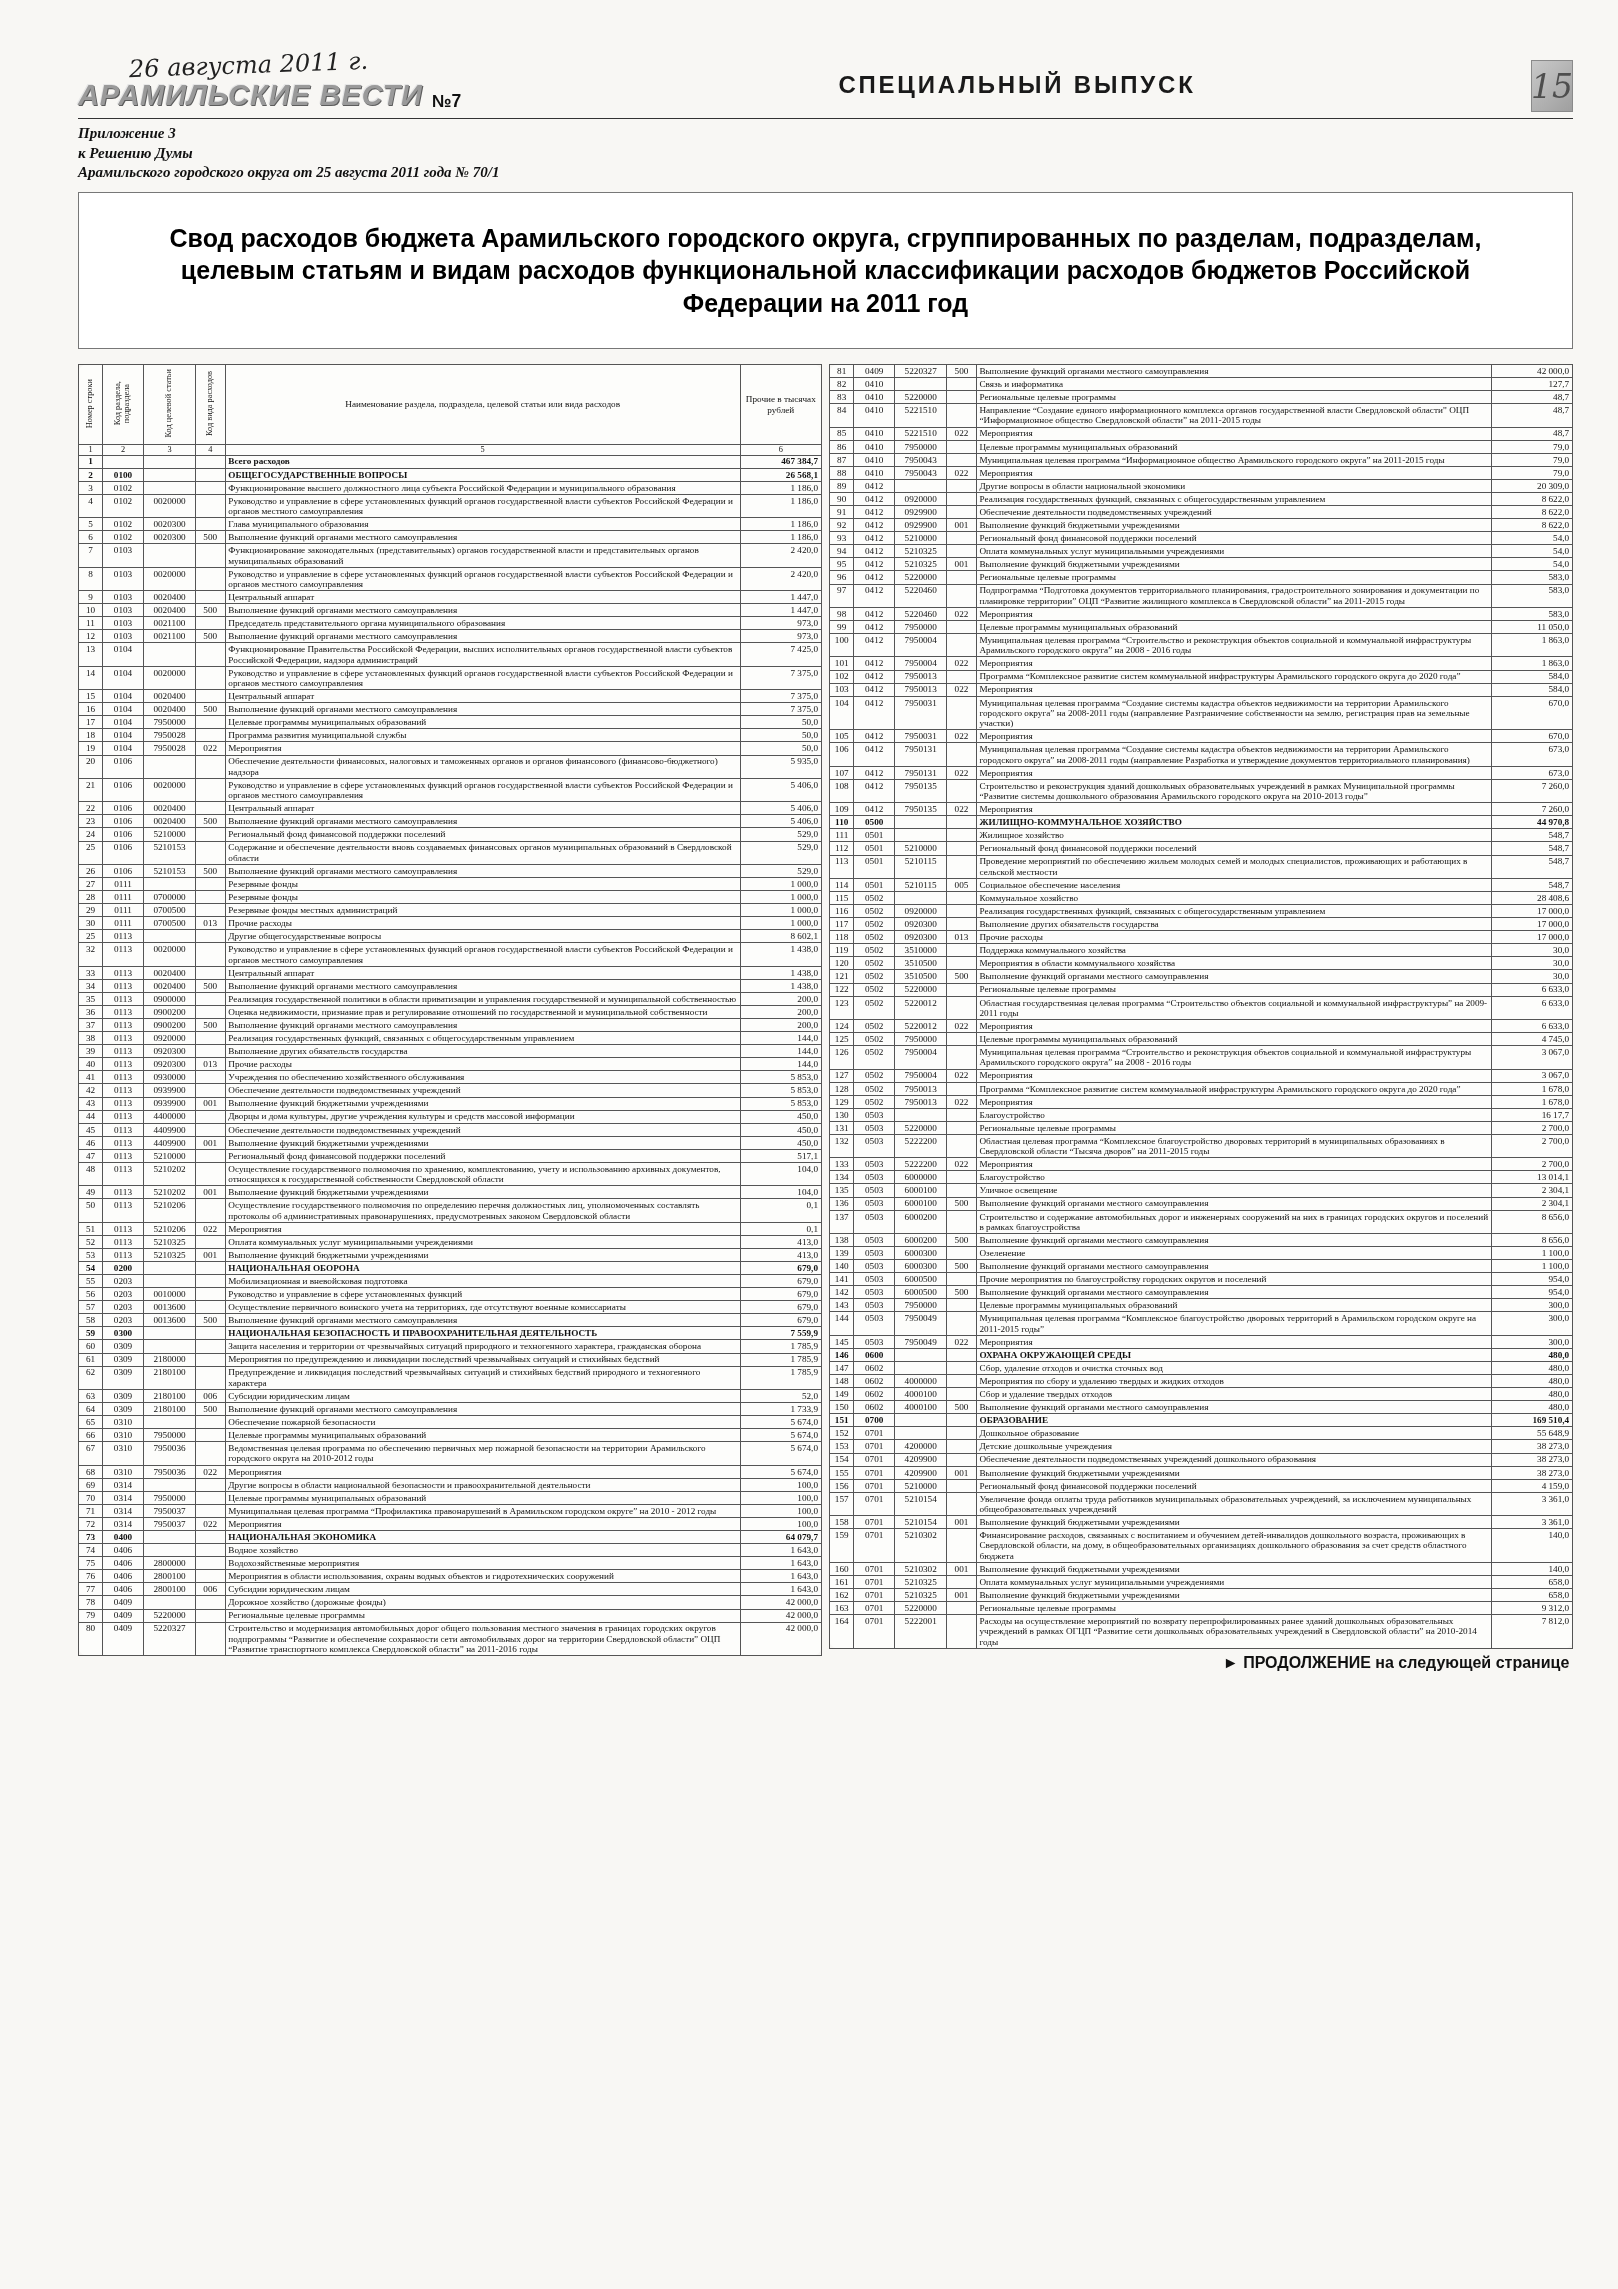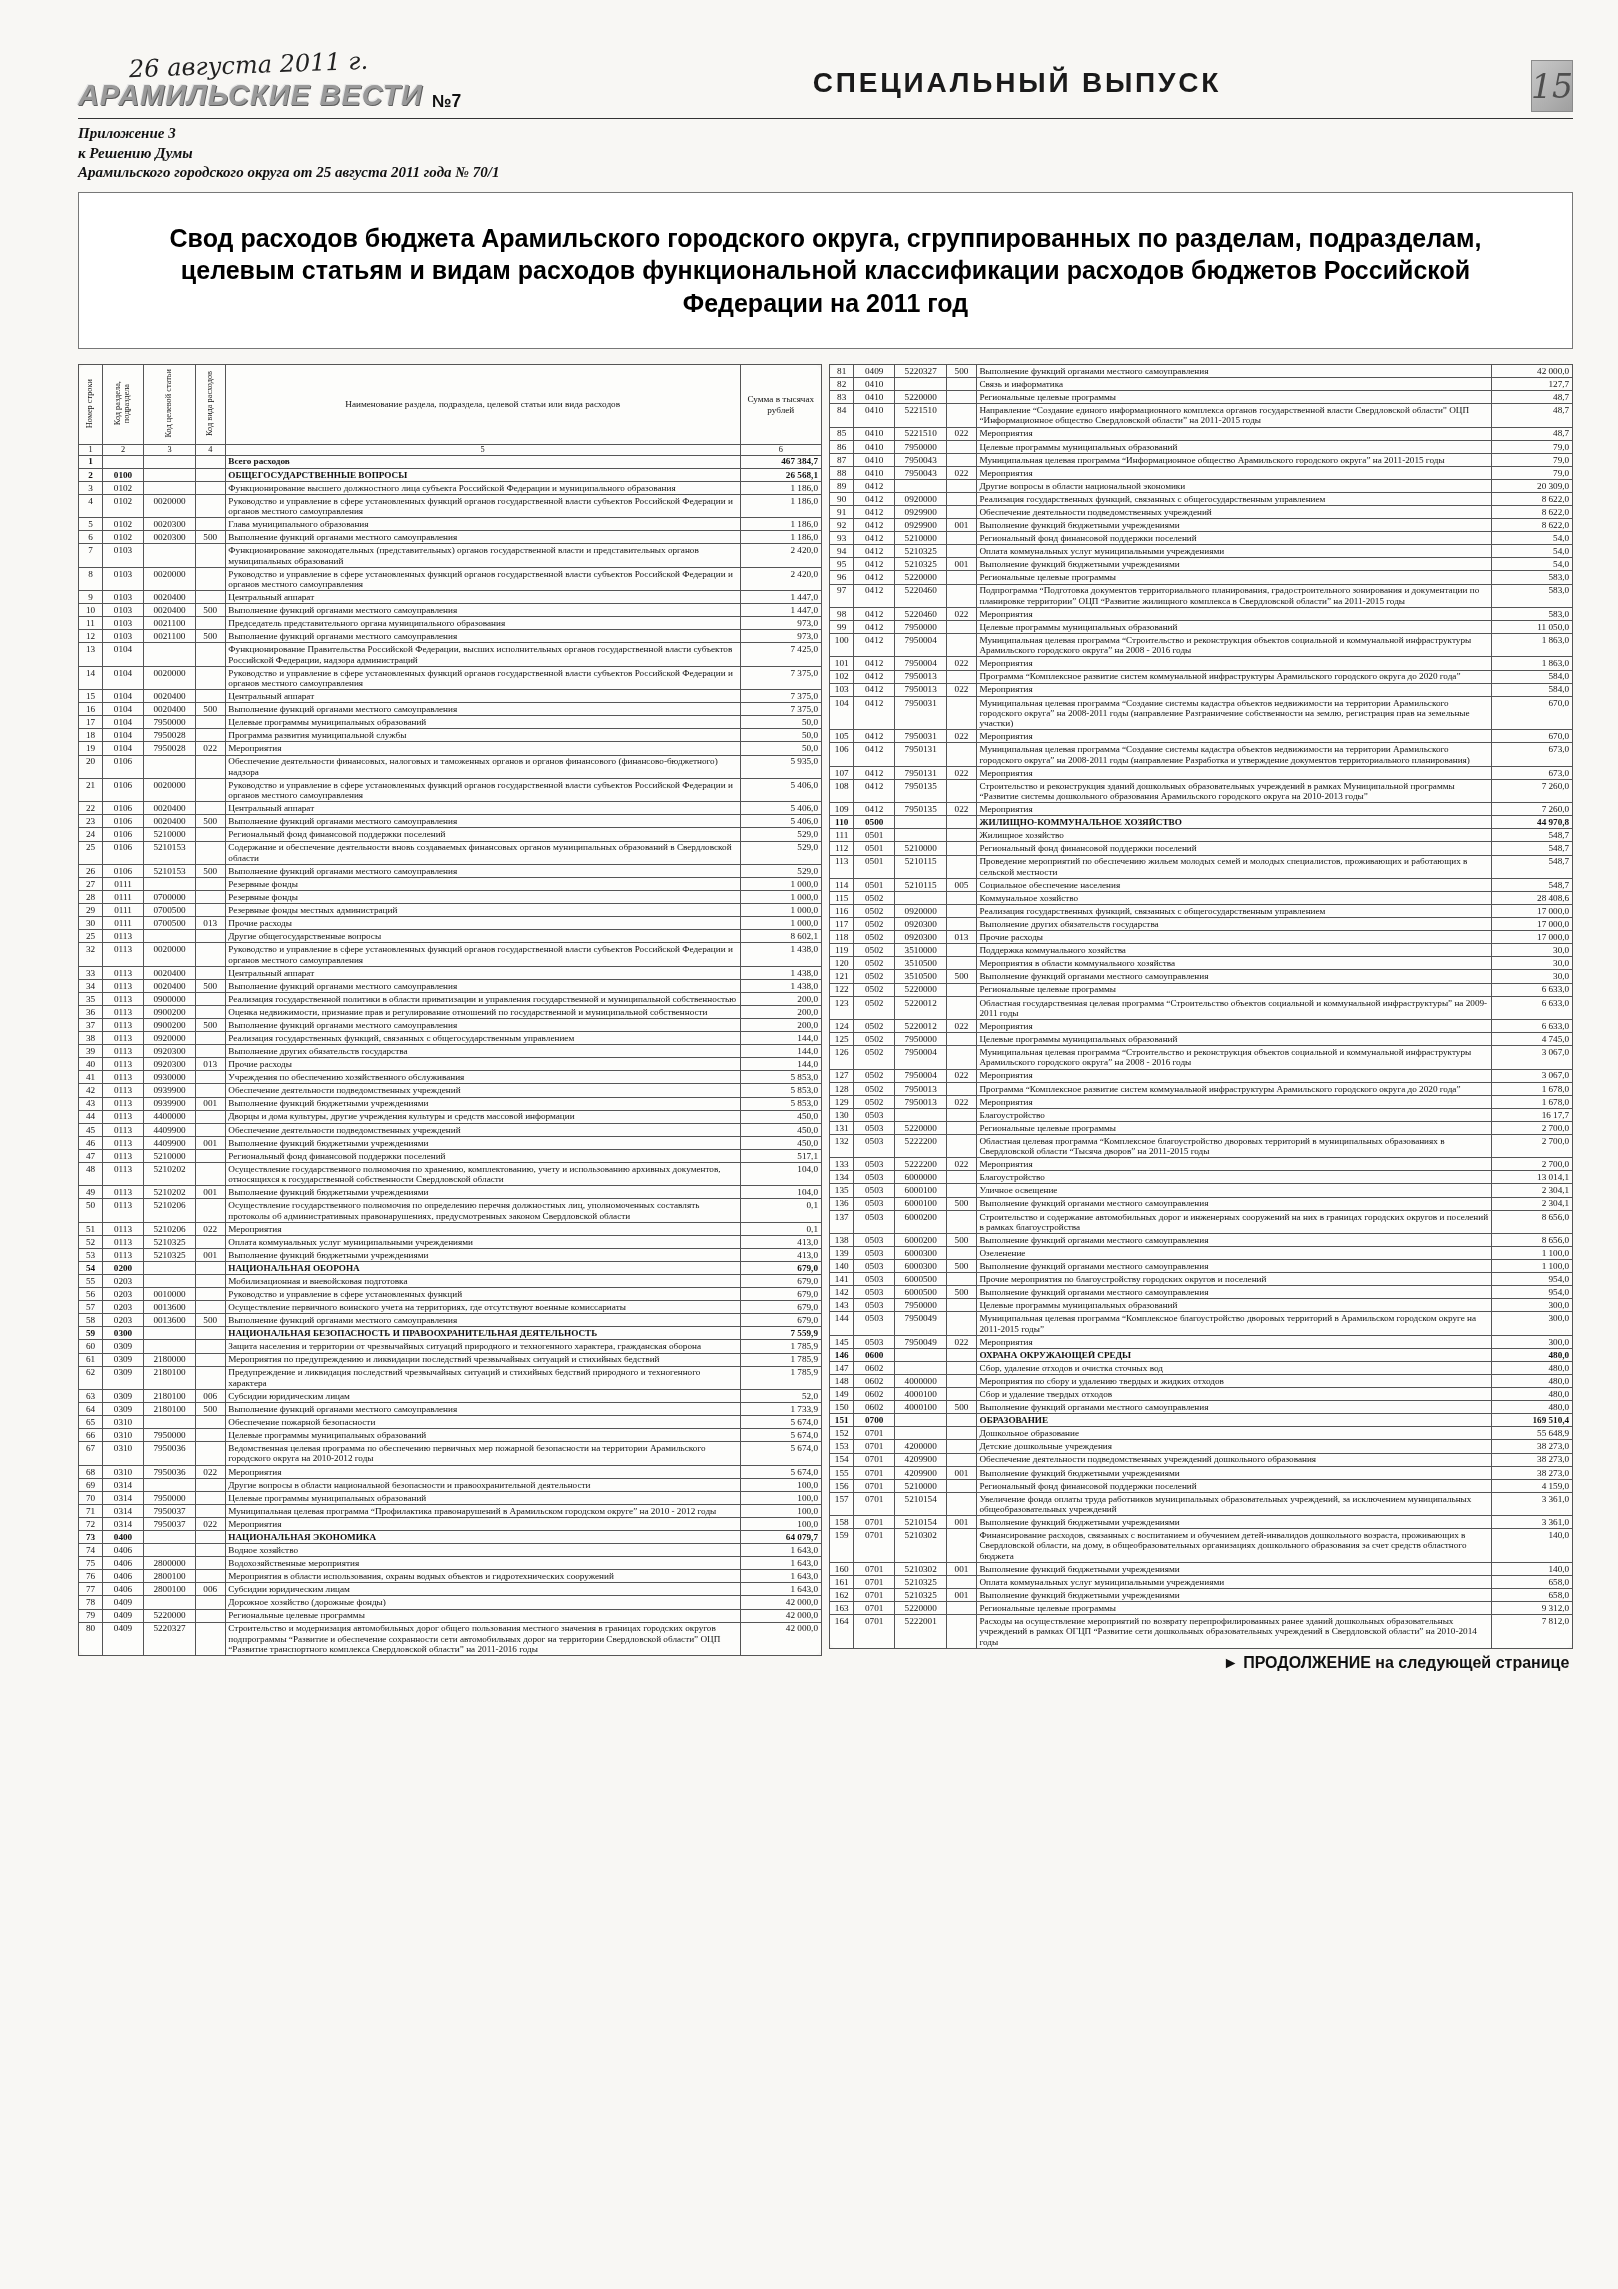--- a/index.html
+++ b/index.html
@@ -24,21 +24,21 @@
   .masthead-line { display:flex; align-items:flex-end; gap:9.2px; }
   .masthead {
     font-family:"Liberation Sans", sans-serif; font-weight:bold; font-style:italic;
     font-size:29px; letter-spacing:0.9px; color:#9a9a9a;
     text-shadow:0.9px 0.9px 0 #5c5c5c, -0.9px -0.9px 0 #e6e6e6;
     white-space:nowrap;
   }
   .issue-no { font-family:"Liberation Sans", sans-serif; font-weight:bold; font-size:17.5px; color:#111; }
   .section-header {
     font-family:"Liberation Sans", sans-serif; font-weight:bold;
-    font-size:28px; letter-spacing:2.8px; color:#1a1a1a;
+    font-size:24px; letter-spacing:2.8px; color:#1a1a1a;
     margin-bottom:13px;
   }
   .page-number-box {
     width:42px; height:52px; background:linear-gradient(135deg,#c9c9c9,#9f9f9f);
     display:flex; align-items:center; justify-content:center;
     border:0.9px solid #8a8a8a;
   }
   .page-number {
     font-family:"DejaVu Serif", serif; font-style:italic; font-size:33px; color:#4e4e4e;
   }
@@ -120,21 +120,21 @@
 
     <div class="col">
       <table class="budget">
         <thead>
           <tr>
             <th class="v"><span>Номер строки</span></th>
             <th class="v"><span>Код раздела, подраздела</span></th>
             <th class="v"><span>Код целевой статьи</span></th>
             <th class="v"><span>Код вида расходов</span></th>
             <th class="h-name">Наименование раздела, подраздела, целевой статьи или вида расходов</th>
-            <th class="h-sum">Сумма в тысячах рублей</th>
+            <th class="h-sum">Прочие в тысячах рублей</th>
           </tr>
           <tr class="idx">
             <td>1</td>
             <td>2</td>
             <td>3</td>
             <td>4</td>
             <td>5</td>
             <td>6</td>
           </tr>
         </thead>

